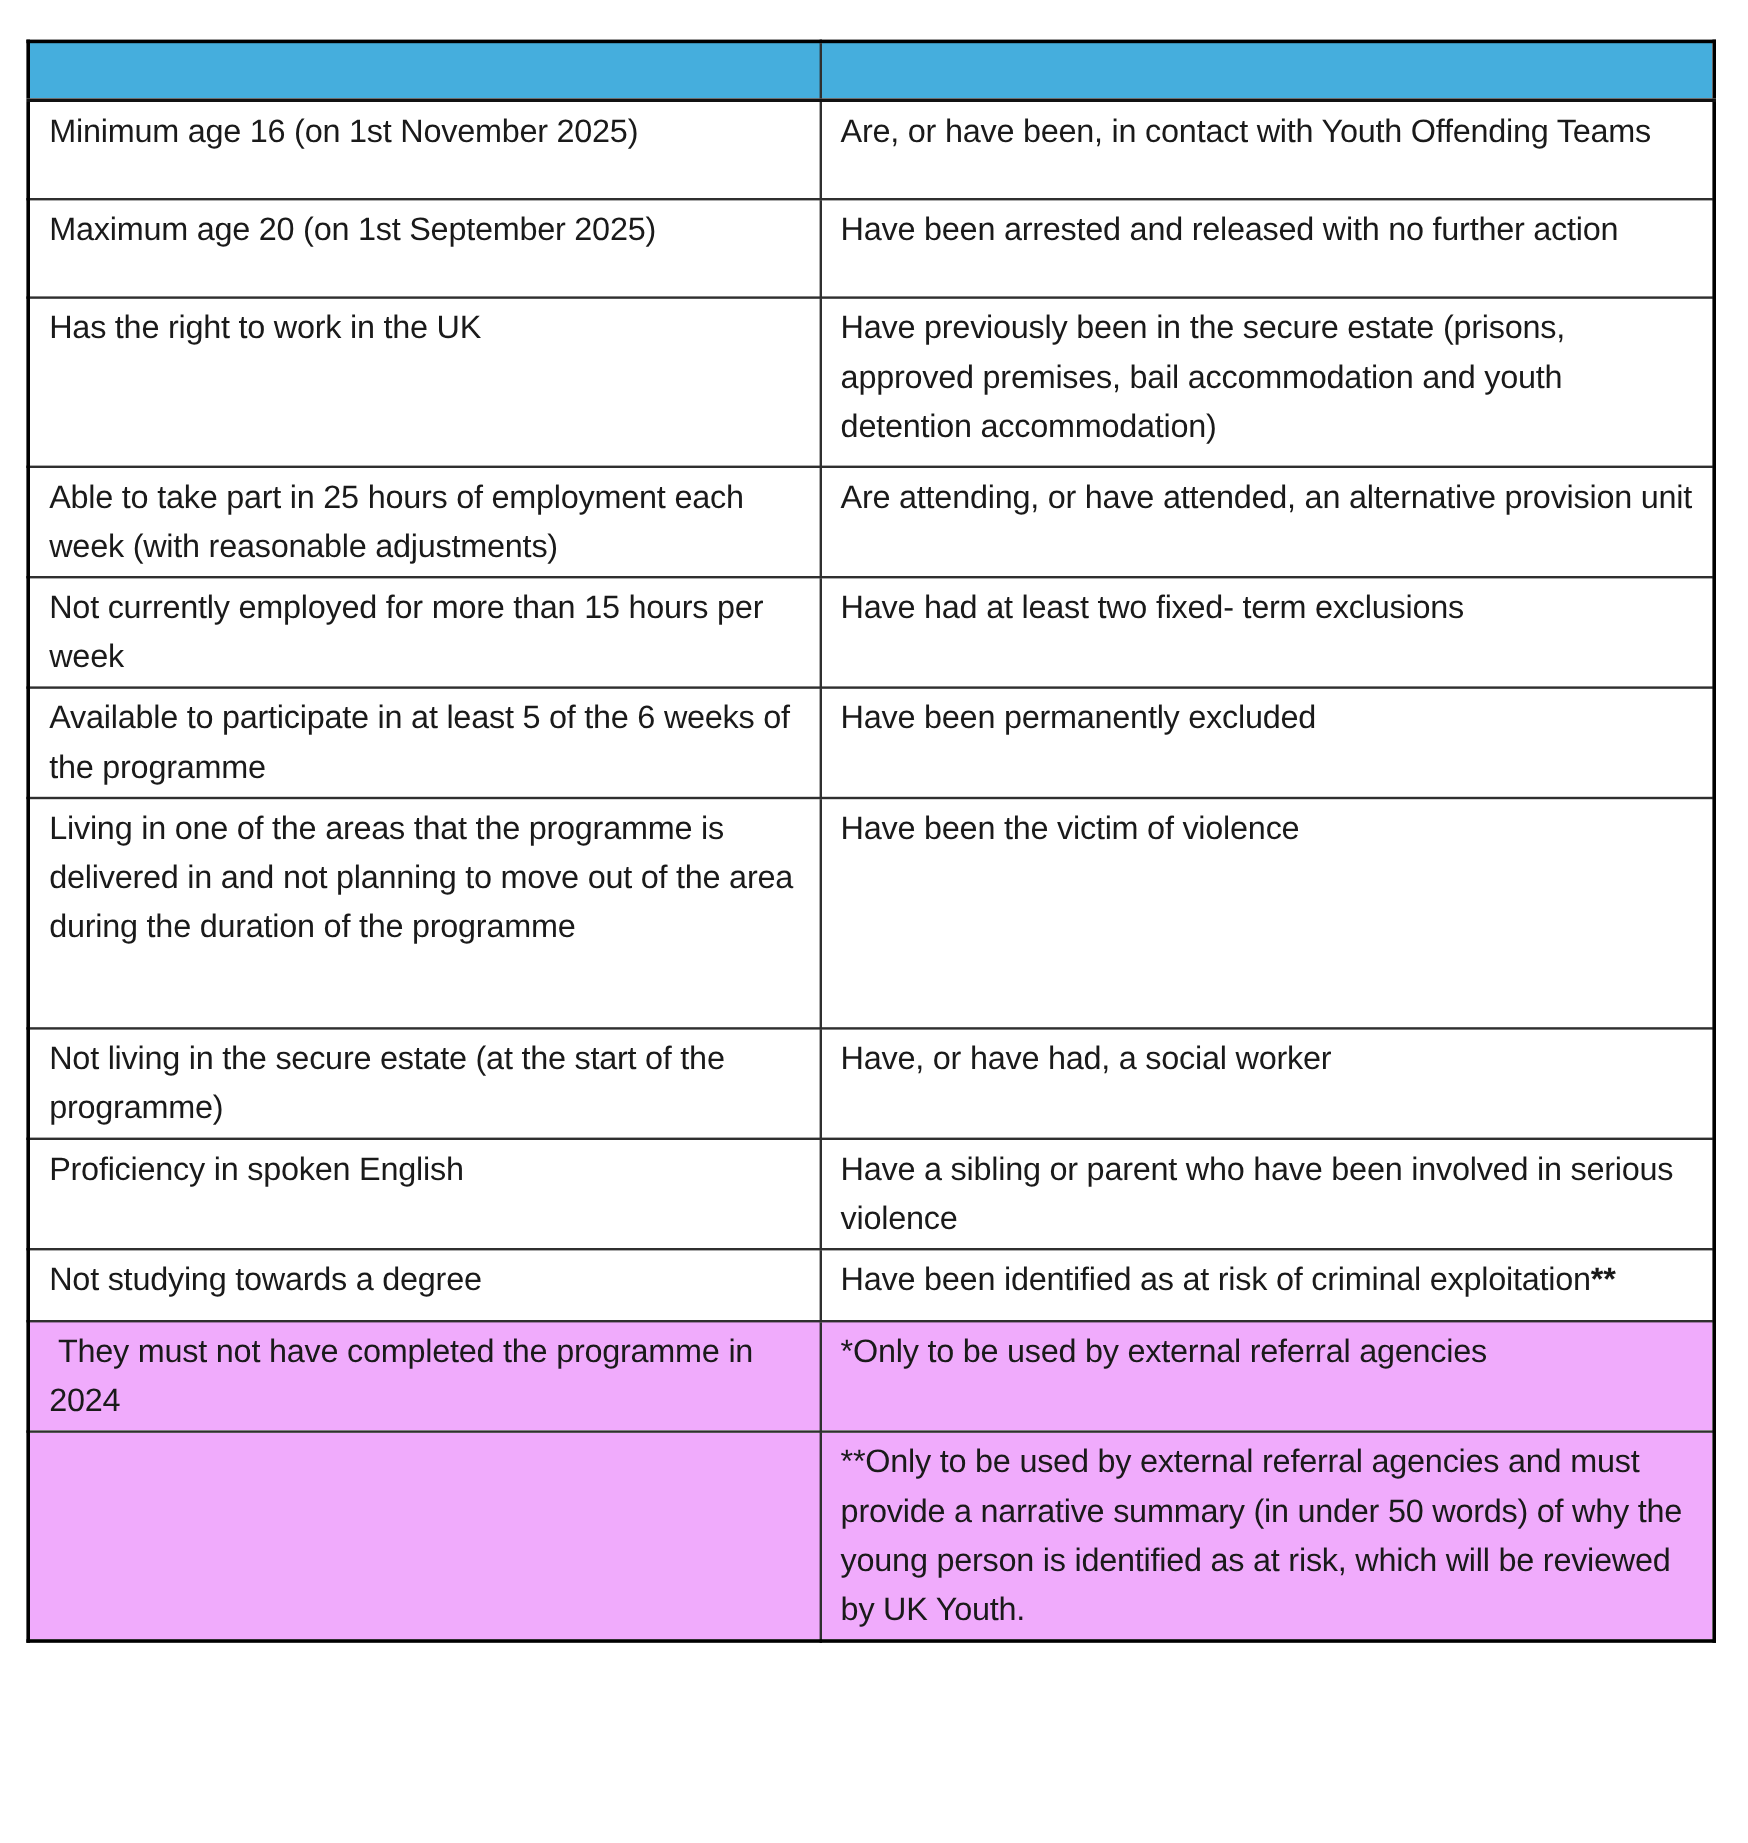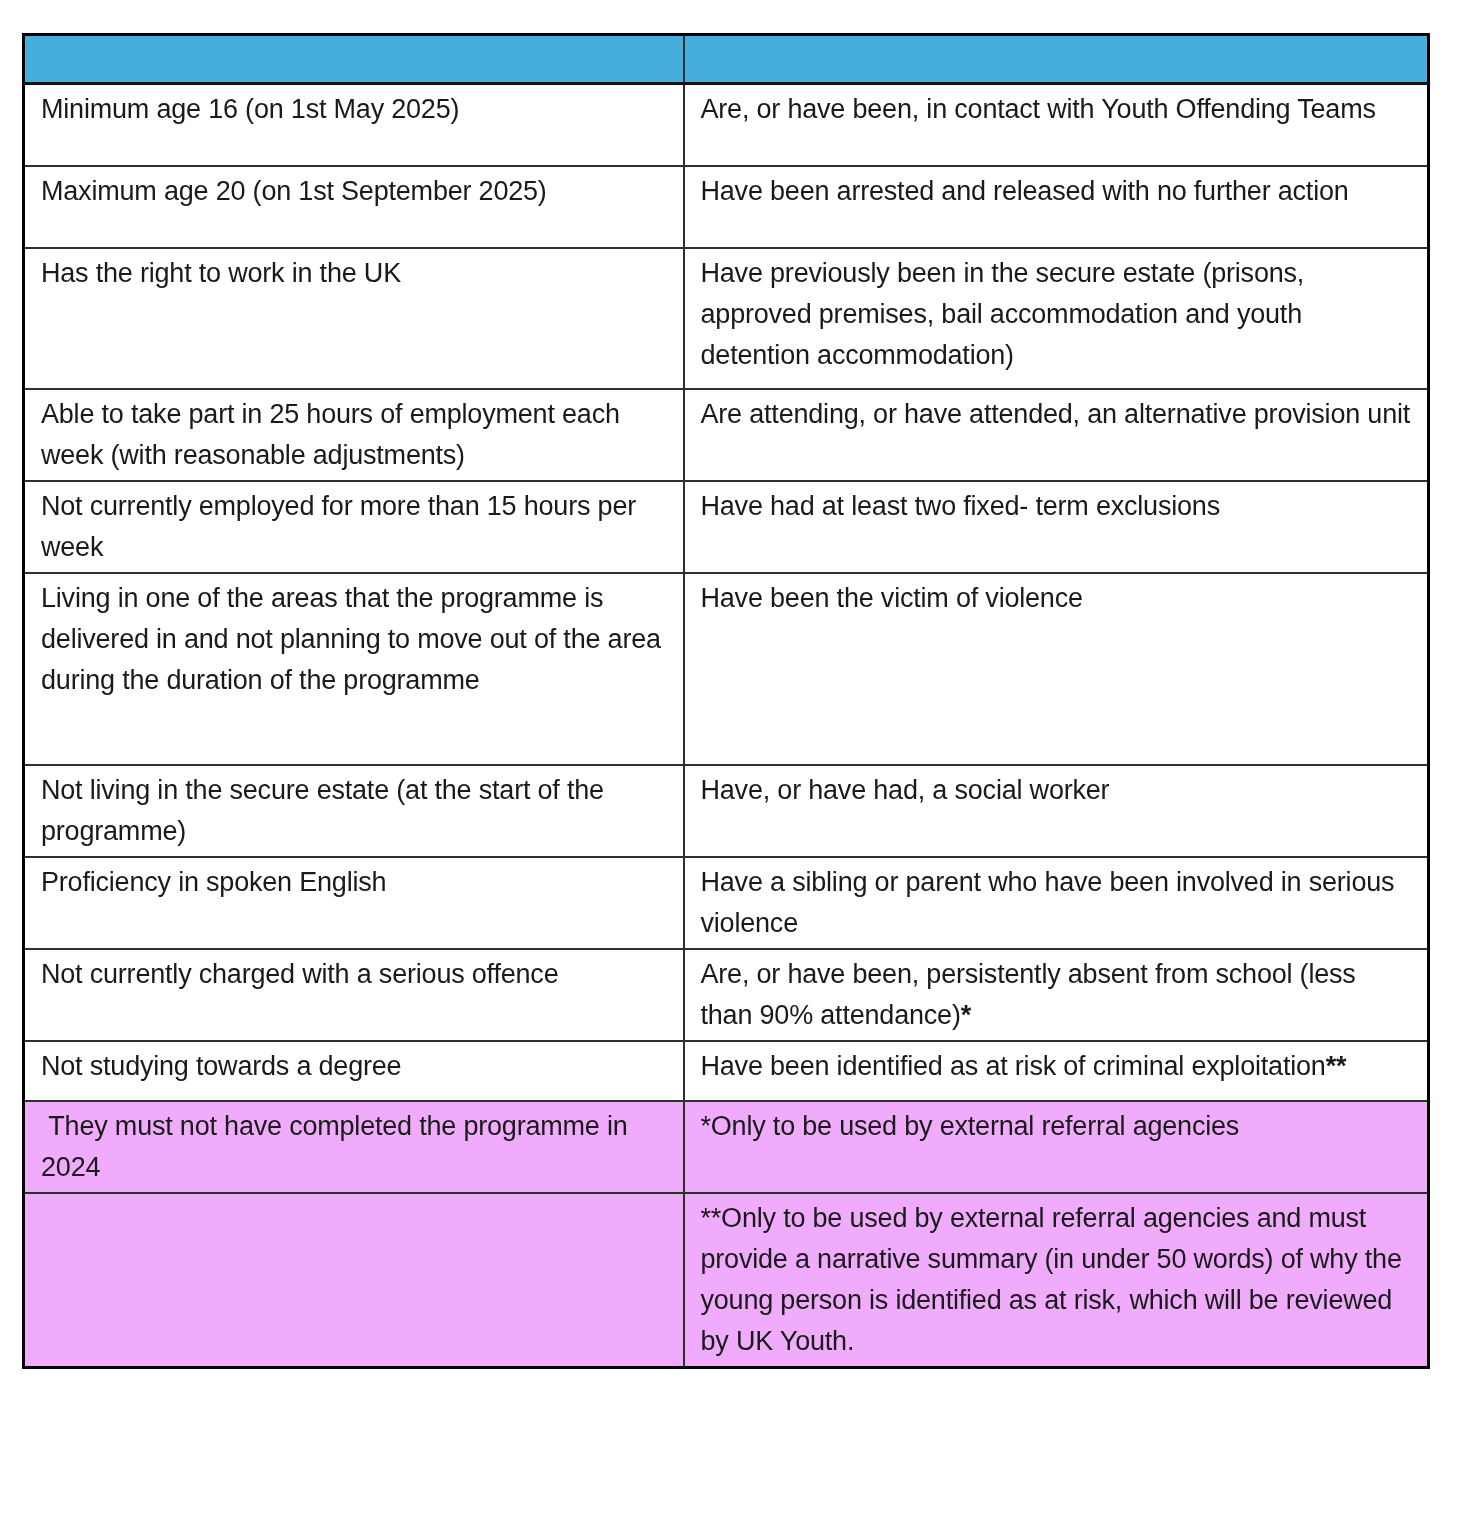--- a/index.html
+++ b/index.html
@@ -65,54 +65,54 @@
       <col style="width:745px">
     </colgroup>
     <thead>
       <tr class="header-row">
         <th></th>
         <th></th>
       </tr>
     </thead>
     <tbody>
       <tr class="h82">
-        <td><span>Minimum age 16 (on 1st May 2025)</span></td>
+        <td><span>Minimum age 16 (on 1st November 2025)</span></td>
         <td><span>Are, or have been, in contact with Youth Offending Teams</span></td>
       </tr>
       <tr class="h82">
         <td><span>Maximum age 20 (on 1st September 2025)</span></td>
         <td><span>Have been arrested and released with no further action</span></td>
       </tr>
       <tr class="h163">
         <td><span>Has the right to work in the UK</span></td>
         <td><span>Have previously been in the secure estate (prisons, approved premises, bail accommodation and youth  detention accommodation)</span></td>
       </tr>
       <tr class="h93">
         <td><span>Able to take part in 25 hours of employment each week (with reasonable adjustments)</span></td>
         <td><span>Are attending, or have attended, an alternative provision unit</span></td>
       </tr>
       <tr class="h83">
         <td><span>Not currently employed for more than 15 hours per week</span></td>
         <td><span>Have had at least two fixed- term exclusions</span></td>
       </tr>
+      <tr class="h82">
+        <td><span>Available to participate in at least 5 of the 6 weeks of the programme</span></td>
+        <td><span>Have been permanently excluded</span></td>
+      </tr>
       <tr class="h165">
         <td><span>Living in one of the areas that the programme is delivered in and not planning to move out of the area during the duration of the programme</span></td>
         <td><span>Have been the victim of violence</span></td>
       </tr>
       <tr class="h82">
         <td><span>Not living in the secure estate (at the start of the programme)</span></td>
         <td><span>Have, or have had, a social worker</span></td>
       </tr>
       <tr class="h84">
         <td><span>Proficiency in spoken English</span></td>
         <td><span>Have a sibling or parent who have been involved in serious violence</span></td>
-      </tr>
-      <tr class="h84">
-        <td><span>Not currently charged with a serious offence</span></td>
-        <td><span>Are, or have been, persistently absent from school (less than 90% attendance)</span><strong>*</strong></td>
       </tr>
       <tr class="h83">
         <td><span>Not studying towards a degree</span></td>
         <td><span>Have been identified as at risk of criminal exploitation</span><strong>**</strong></td>
       </tr>
       <tr class="h85 hl">
         <td><span> They must not have completed the programme in 2024</span></td>
         <td><span>*Only to be used by external referral agencies</span></td>
       </tr>
       <tr class="h163 hl">

